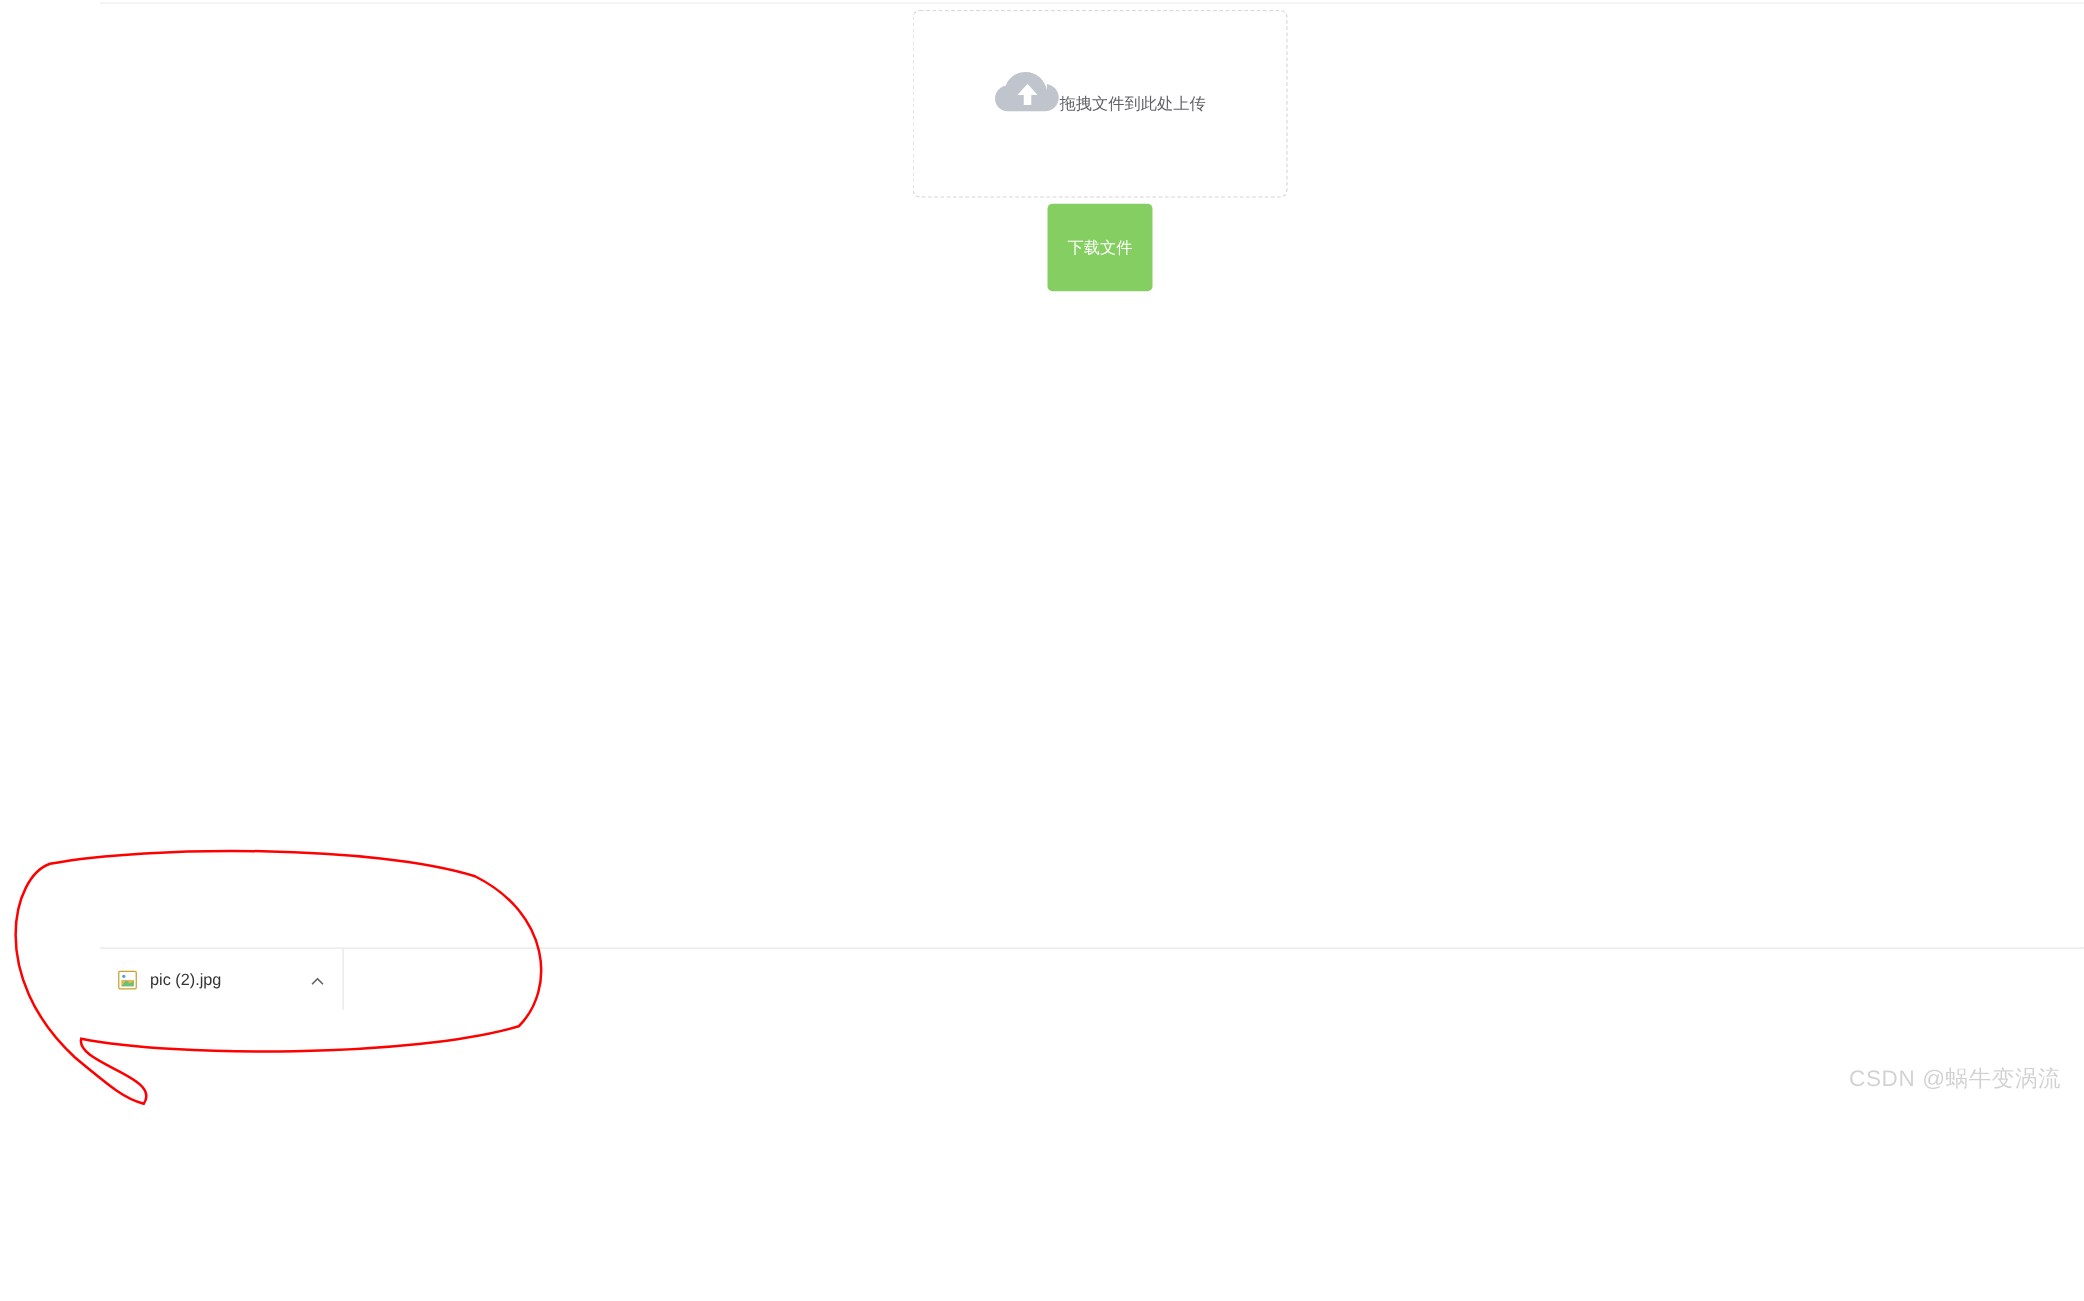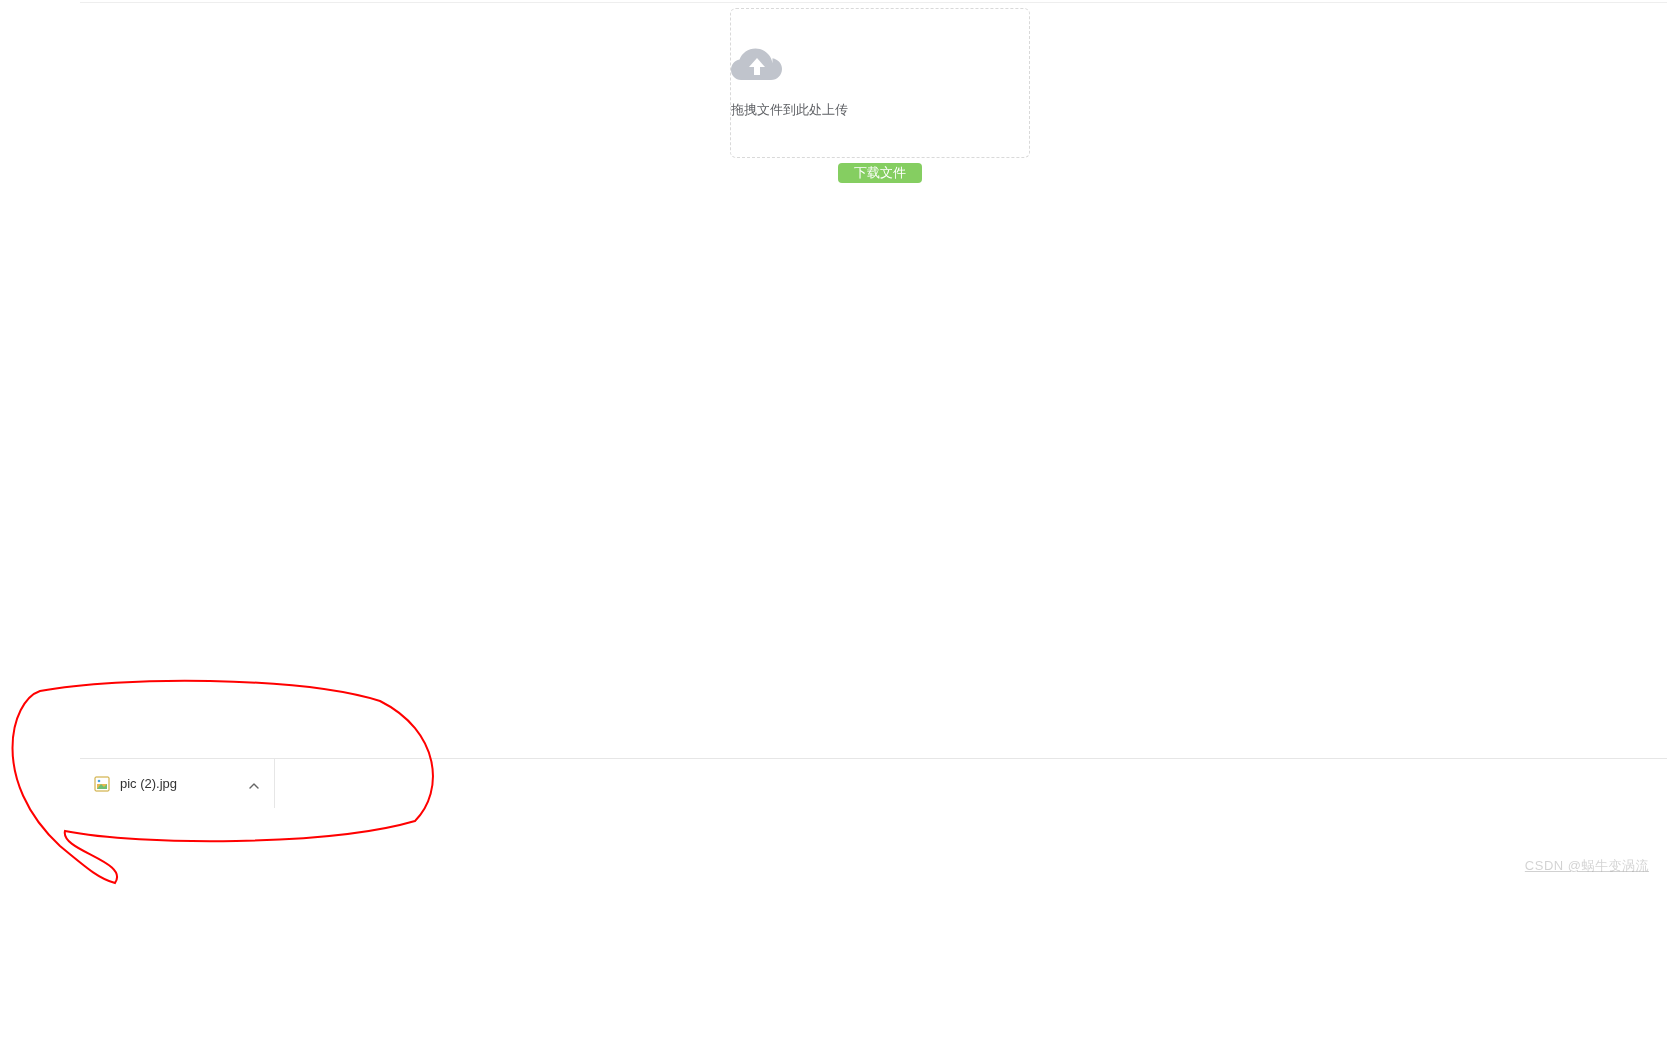--- a/index.html
+++ b/index.html
@@ -20,40 +20,39 @@
     }
     .upload-zone {
       position: absolute;
       left: 730px;
       top: 8px;
       width: 300px;
       height: 150px;
       border: 1px dashed #d9d9d9;
       border-radius: 6px;
       display: flex;
-      flex-direction: column;
-      align-items: flex-start;
+      align-items: center;
       justify-content: center;
       cursor: pointer;
       background: #fff;
     }
     .upload-icon {
       width: 52px;
       height: 40px;
       margin-bottom: 14px;
     }
     .upload-text {
       font-size: 13px;
       color: #606266;
     }
     .download-btn {
       position: absolute;
       left: 838px;
       top: 163px;
-      padding: 1px 16px;
+      padding: 26px 16px;
       background: #85ce61;
       color: #fff;
       font-size: 13px;
       border: none;
       border-radius: 4px;
       cursor: pointer;
     }
     .download-bar {
       position: absolute;
       left: 80px;
@@ -81,24 +80,23 @@
       width: 16px;
       height: 16px;
       display: inline-block;
     }
     .file-name { font-size: 13px; color: #333; }
     .chev { width: 12px; height: 12px; }
     .watermark {
       position: absolute;
       right: 18px;
       bottom: 166px;
-      font-size: 13px;
+      font-size: 18px;
       color: rgba(0,0,0,0.18);
       letter-spacing: 0.5px;
-      text-decoration: underline;
     }
     .annot {
       position: absolute;
       left: 0;
       bottom: 150px;
       width: 460px;
       height: 220px;
       pointer-events: none;
     }
   </style>

